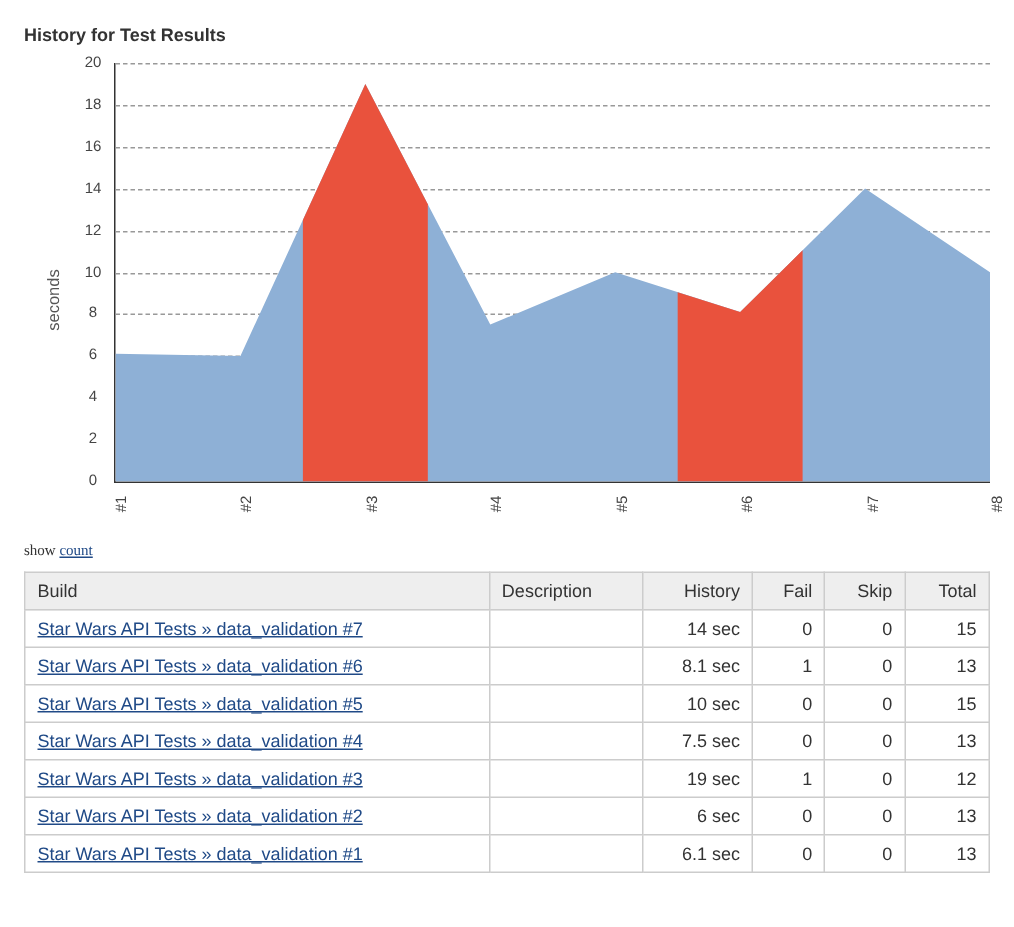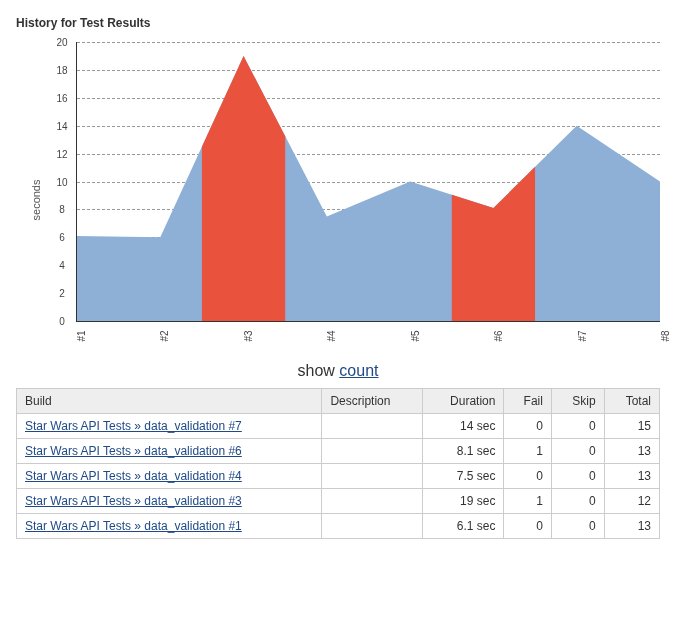--- a/index.html
+++ b/index.html
@@ -70,24 +70,25 @@
   }
   .xtick {
     position: absolute;
     transform: translateX(-50%) rotate(-90deg);
     transform-origin: top center;
     font-size: 10px;
     color: #444;
     top: 14px;
   }
   .show-line {
-    text-align: center;
-    font-size: 16px;
+    text-align: left;
+    font-size: 10px;
     margin: 4px 0 8px 0;
     color: #333;
+    font-family: Liberation Serif, serif;
   }
   .show-line a {
     color: #204a87;
     text-decoration: underline;
     cursor: pointer;
   }
   table {
     width: 100%;
     border-collapse: collapse;
     font-size: 12px;
@@ -162,21 +163,21 @@
 
 <div class="show-line">
   <span>show </span><a>count</a>
 </div>
 
 <table>
   <thead>
     <tr>
       <th>Build</th>
       <th>Description</th>
-      <th class="num">Duration</th>
+      <th class="num">History</th>
       <th class="num">Fail</th>
       <th class="num">Skip</th>
       <th class="num">Total</th>
     </tr>
   </thead>
   <tbody id="tbody">
       <tr>
         <td><a>Star Wars API Tests » data_validation #7</a></td>
         <td></td>
         <td class="num">14 sec</td>
@@ -186,36 +187,52 @@
       </tr>
       <tr>
         <td><a>Star Wars API Tests » data_validation #6</a></td>
         <td></td>
         <td class="num">8.1 sec</td>
         <td class="num">1</td>
         <td class="num">0</td>
         <td class="num">13</td>
       </tr>
       <tr>
+        <td><a>Star Wars API Tests » data_validation #5</a></td>
+        <td></td>
+        <td class="num">10 sec</td>
+        <td class="num">0</td>
+        <td class="num">0</td>
+        <td class="num">15</td>
+      </tr>
+      <tr>
         <td><a>Star Wars API Tests » data_validation #4</a></td>
         <td></td>
         <td class="num">7.5 sec</td>
         <td class="num">0</td>
         <td class="num">0</td>
         <td class="num">13</td>
       </tr>
       <tr>
         <td><a>Star Wars API Tests » data_validation #3</a></td>
         <td></td>
         <td class="num">19 sec</td>
         <td class="num">1</td>
         <td class="num">0</td>
         <td class="num">12</td>
       </tr>
       <tr>
+        <td><a>Star Wars API Tests » data_validation #2</a></td>
+        <td></td>
+        <td class="num">6 sec</td>
+        <td class="num">0</td>
+        <td class="num">0</td>
+        <td class="num">13</td>
+      </tr>
+      <tr>
         <td><a>Star Wars API Tests » data_validation #1</a></td>
         <td></td>
         <td class="num">6.1 sec</td>
         <td class="num">0</td>
         <td class="num">0</td>
         <td class="num">13</td>
       </tr>
     </tbody>
 </table>
 

